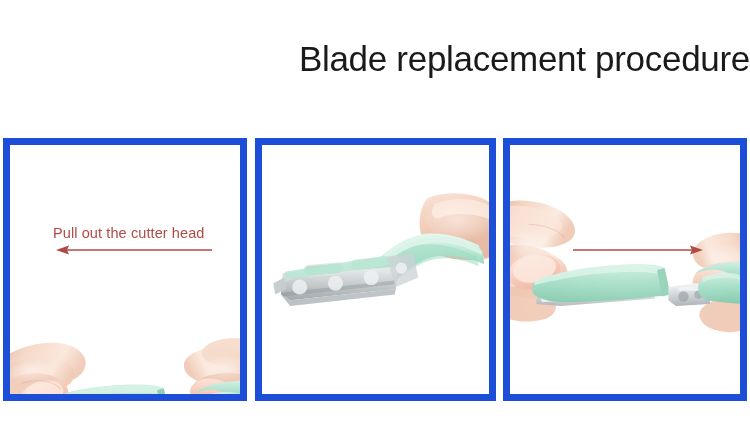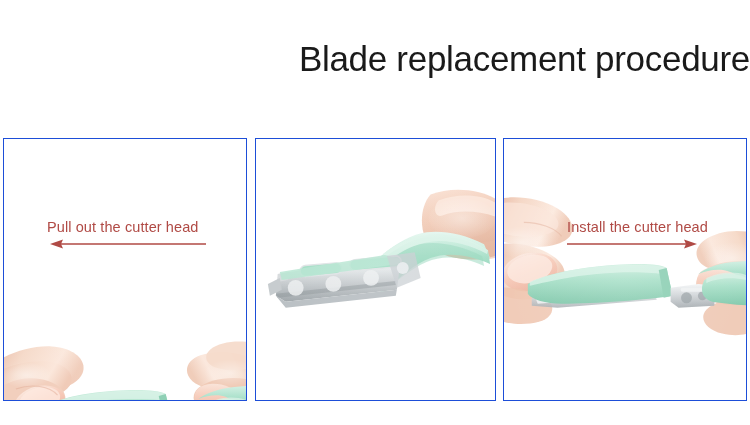--- a/index.html
+++ b/index.html
@@ -24,21 +24,21 @@
     line-height:42px;
     white-space:nowrap;
   }
 
   
   .panel{
     position:absolute;
     top:138px;
     height:263px;
     background:#ffffff;
-    border:1px solid #1d4ed8;
+    border:7px solid #1d4ed8;
     box-sizing:border-box;
     overflow:hidden;
   }
   #panel-1{left:3px;width:244px;}
   #panel-2{left:255px;width:241px;}
   #panel-3{left:503px;width:244px;}
 
   
   .anno{
     position:absolute;
@@ -325,21 +325,20 @@
           <rect x="178" y="150" width="28" height="4" rx="2" fill="#eff2f3" opacity="0.9"></rect>
           <path d="M196,136 C206,132 218,130 228,134 C238,138 242,146 252,148 L256,146 L256,122 L230,124 C214,126 204,130 196,136 Z" fill="url(#p3-mint2)"></path>
           <path d="M202,142 C214,136 228,134 240,138 C248,141 252,146 256,147 L256,168 C242,168 222,166 210,164 C202,162 196,154 202,142 Z" fill="url(#p3-mint)"></path>
           <path d="M204,140 C218,134 232,133 244,137 L244,142 C230,139 216,140 204,145 Z" fill="#d9f2e7" opacity="0.75"></path>
         </g>
 
         <rect x="0" y="0" width="244" height="263" fill="url(#p3-soft)" opacity="0.18"></rect>
       </svg>
     </div>
 
-    <div class="anno" style="left:63px;top:80px;">Install the cutter head</div>
 
     <svg class="arrow-svg" style="left:62px;top:99px;width:132px;height:12px;" viewBox="0 0 132 12">
       <line x1="1" y1="6" x2="122" y2="6" stroke="#b04a45" stroke-width="1.6"></line>
       <path d="M131,6 L118,1.6 L120,6 L118,10.4 Z" fill="#b04a45"></path>
     </svg>
   </div>
 
 </div>
 
 </body></html>

